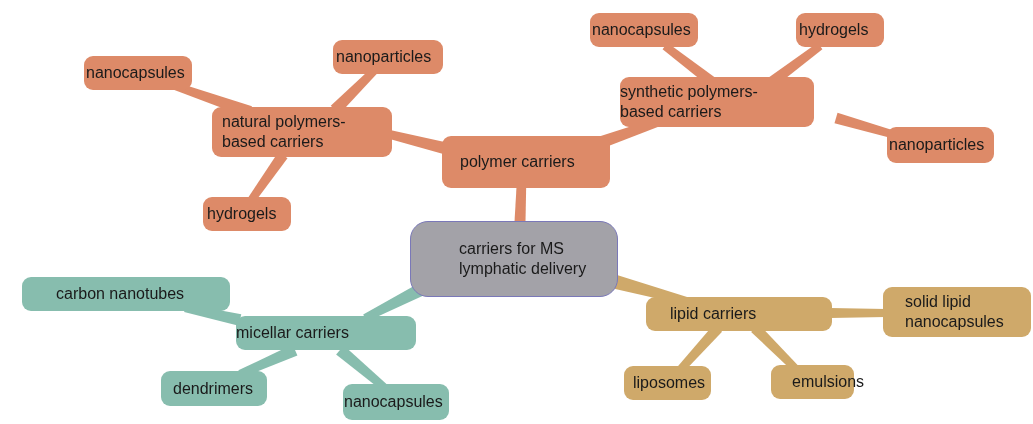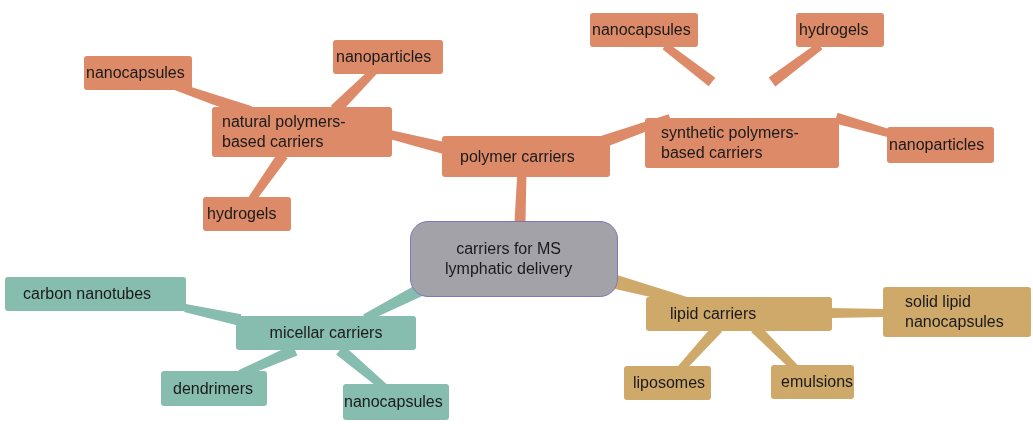--- a/index.html
+++ b/index.html
@@ -1,21 +1,21 @@
 <!DOCTYPE html>
 <html><head>
   <meta charset="utf-8">
   <style>
     html, body { margin: 0; padding: 0; background: #ffffff; }
     body { width: 1033px; height: 424px; position: relative; overflow: hidden;
            font-family: "Liberation Sans", sans-serif; }
     #links { position: absolute; left: 0; top: 0; width: 1033px; height: 424px; }
     .node { position: absolute; box-sizing: border-box; color: #1a1a1a;
             font-size: 16px; line-height: 20px; display: flex; align-items: center;
-            border-radius: 3px; white-space: pre-line; }
+            border-radius: 9px; white-space: pre-line; }
     .node span { display: block; }
     .polymer { background: #dd8a68; }
     .lipid   { background: #cfa96a; }
     .micellar{ background: #87bdae; }
     .root { background: #a3a2a8; border: 1px solid #7a78b8; border-radius: 18px; }
   </style>
 </head>
 <body>
 
 <svg id="links">
@@ -31,43 +31,43 @@
     <polygon points="614.1736368240006,288.7575437511979 688.9563638994289,305.8614535721131 691.0436361005711,298.1385464278869 617.8263631759994,275.2424562488021" fill="#cfa96a"></polygon>
     <polygon points="830,318 886,317 886,309 830,308" fill="#cfa96a"></polygon>
     <polygon points="713.9215532148193,324.3099767181698 677.0338568835049,367.3163467041235 682.9661431164951,372.6836532958765 722.0784467851807,331.6900232818302" fill="#cfa96a"></polygon>
     <polygon points="751.110912703474,331.889087296526 792.1715728752538,370.8284271247462 797.8284271247462,365.1715728752538 758.889087296526,324.110912703474" fill="#cfa96a"></polygon>
     <polygon points="417.051060235646,284.2074397485903 363.1852678373206,314.43534753759405 366.8147321626794,321.56465246240595 422.948939764354,295.7925602514097" fill="#87bdae"></polygon>
     <polygon points="241.27900245130036,314.13790543154005 185.8526683008669,304.09193695436005 184.1473316991331,311.90806304563995 238.72099754869964,325.86209456845995" fill="#87bdae"></polygon>
     <polygon points="292.600333263905,344.5007637297822 238.40022217593665,370.33384248652146 241.59977782406335,377.66615751347854 297.399666736095,355.4992362702178" fill="#87bdae"></polygon>
     <polygon points="336.1289150930424,354.5841794950814 382.4192767286949,391.0561196633876 387.5807232713051,384.9438803366124 343.8710849069576,345.4158205049186" fill="#87bdae"></polygon>
   </svg>
 
-<div class="node root" style="left:410px; top:221px; width:208px; height:76px; padding-left:34px;text-align:center;">
+<div class="node root" style="left:410px; top:221px; width:208px; height:76px; padding-left:48px;">
   <span>carriers for MS
 lymphatic delivery</span>
 </div>
 
-<div class="node polymer" style="left:442px; top:136px; width:168px; height:41px; padding-left:18px;">
+<div class="node polymer" style="left:442px; top:136px; width:168px; height:52px; padding-left:18px;">
   <span>polymer carriers</span>
 </div>
 <div class="node polymer" style="left:212px; top:107px; width:180px; height:50px; padding-left:10px;">
   <span>natural polymers-
 based carriers</span>
 </div>
 <div class="node polymer" style="left:84px; top:56px; width:108px; height:34px; padding-left:2px;">
   <span>nanocapsules</span>
 </div>
 <div class="node polymer" style="left:333px; top:40px; width:110px; height:34px; padding-left:3px;">
   <span>nanoparticles</span>
 </div>
 <div class="node polymer" style="left:203px; top:197px; width:88px; height:34px; padding-left:4px;">
   <span>hydrogels</span>
 </div>
 
-<div class="node polymer" style="left:645px; top:77px; width:194px; height:50px; padding-left:16px;margin-top:41px;">
+<div class="node polymer" style="left:620px; top:77px; width:194px; height:50px; ">
   <span>synthetic polymers-
 based carriers</span>
 </div>
 <div class="node polymer" style="left:590px; top:13px; width:108px; height:34px; padding-left:2px;">
   <span>nanocapsules</span>
 </div>
 <div class="node polymer" style="left:796px; top:13px; width:88px; height:34px; padding-left:3px;">
   <span>hydrogels</span>
 </div>
 <div class="node polymer" style="left:887px; top:127px; width:107px; height:36px; padding-left:2px;">
@@ -77,28 +77,28 @@
 <div class="node lipid" style="left:646px; top:297px; width:186px; height:34px; padding-left:24px;">
   <span>lipid carriers</span>
 </div>
 <div class="node lipid" style="left:883px; top:287px; width:148px; height:50px; padding-left:22px;">
   <span>solid lipid
 nanocapsules</span>
 </div>
 <div class="node lipid" style="left:624px; top:366px; width:87px; height:34px; padding-left:9px;">
   <span>liposomes</span>
 </div>
-<div class="node lipid" style="left:771px; top:365px; width:83px; height:34px; padding-left:10px;text-align:center;">
+<div class="node lipid" style="left:771px; top:365px; width:83px; height:34px; padding-left:21px;text-align:center;">
   <span>emulsions</span>
 </div>
 
-<div class="node micellar" style="left:236px; top:316px; width:180px; height:34px; justify-content:center;">
+<div class="node micellar" style="left:236px; top:316px; width:180px; height:34px; ">
   <span>micellar carriers</span>
 </div>
-<div class="node micellar" style="left:5px; top:277px; width:181px; height:34px; padding-left:18px;">
+<div class="node micellar" style="left:22px; top:277px; width:208px; height:34px; padding-left:34px;">
   <span>carbon nanotubes</span>
 </div>
 <div class="node micellar" style="left:161px; top:371px; width:106px; height:35px; padding-left:12px;">
   <span>dendrimers</span>
 </div>
 <div class="node micellar" style="left:343px; top:384px; width:106px; height:36px; padding-left:1px;">
   <span>nanocapsules</span>
 </div>
 
 </body></html>

